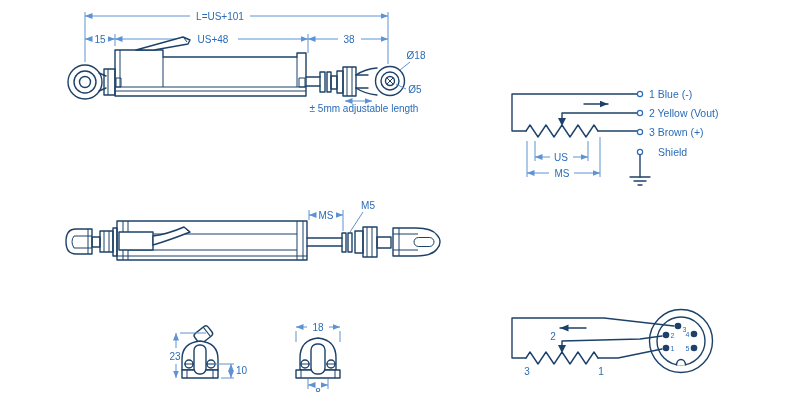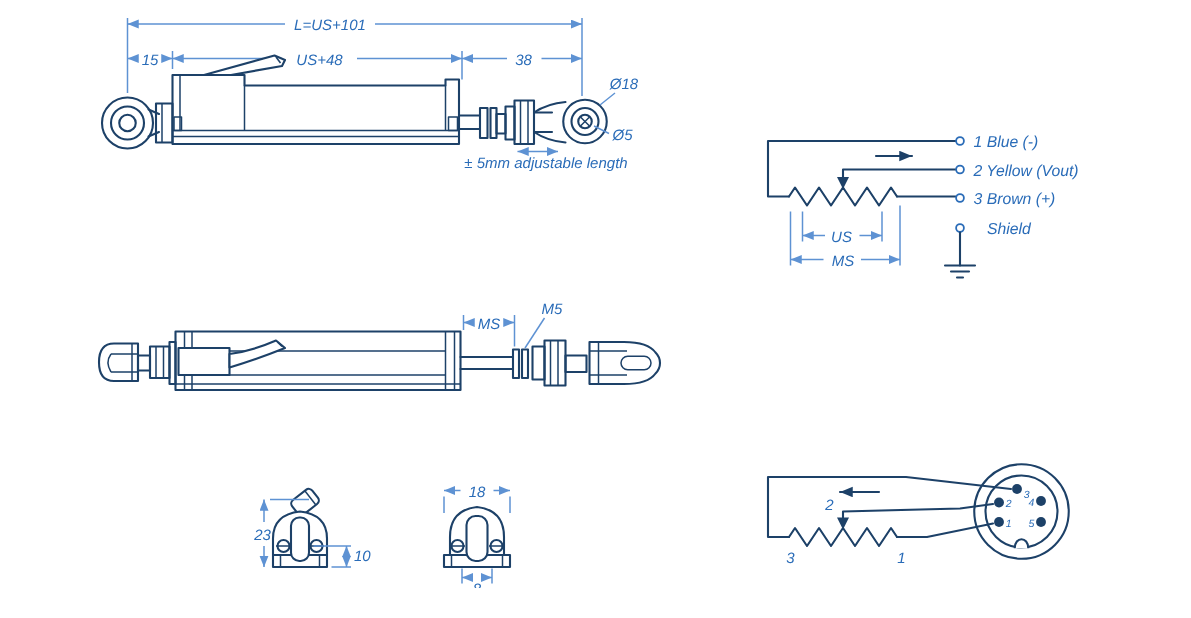--- a/index.html
+++ b/index.html
@@ -2,21 +2,21 @@
 <html style="--c-outline: #1d4168; --c-dim: #5e92d3; --c-text: #2a6cb8; --c-background: #ffffff;"><head>
 <meta charset="utf-8">
 <style>
   :root{
     --c-outline:#1d4168;
     --c-dim:#5e92d3;
     --c-text:#2a6cb8;
     --c-background:#ffffff;
   }
   html,body{margin:0;padding:0;background:#fff;}
-  .stage{width:794px;height:392px;background:var(--c-background);position:relative;overflow:hidden;font-style:italic;}
+  .stage{width:794px;height:392px;background:var(--c-background);position:relative;overflow:hidden;}
   svg{display:block;}
   .part{stroke:var(--c-outline);fill:none;stroke-width:1.4;stroke-linejoin:round;stroke-linecap:round;}
   .partthin{stroke:var(--c-outline);fill:none;stroke-width:1;stroke-linejoin:round;}
   .partw{stroke:var(--c-outline);fill:#fff;stroke-width:1.4;stroke-linejoin:round;}
   .wire{stroke:var(--c-outline);fill:none;stroke-width:1.4;stroke-linejoin:round;stroke-linecap:round;}
   .dim{stroke:var(--c-dim);fill:none;stroke-width:1;}
   .dimhead{fill:var(--c-dim);}
   .wirehead{fill:var(--c-outline);}
   .term{stroke:var(--c-text);fill:#fff;stroke-width:1.2;}
   .pin{fill:var(--c-outline);}

